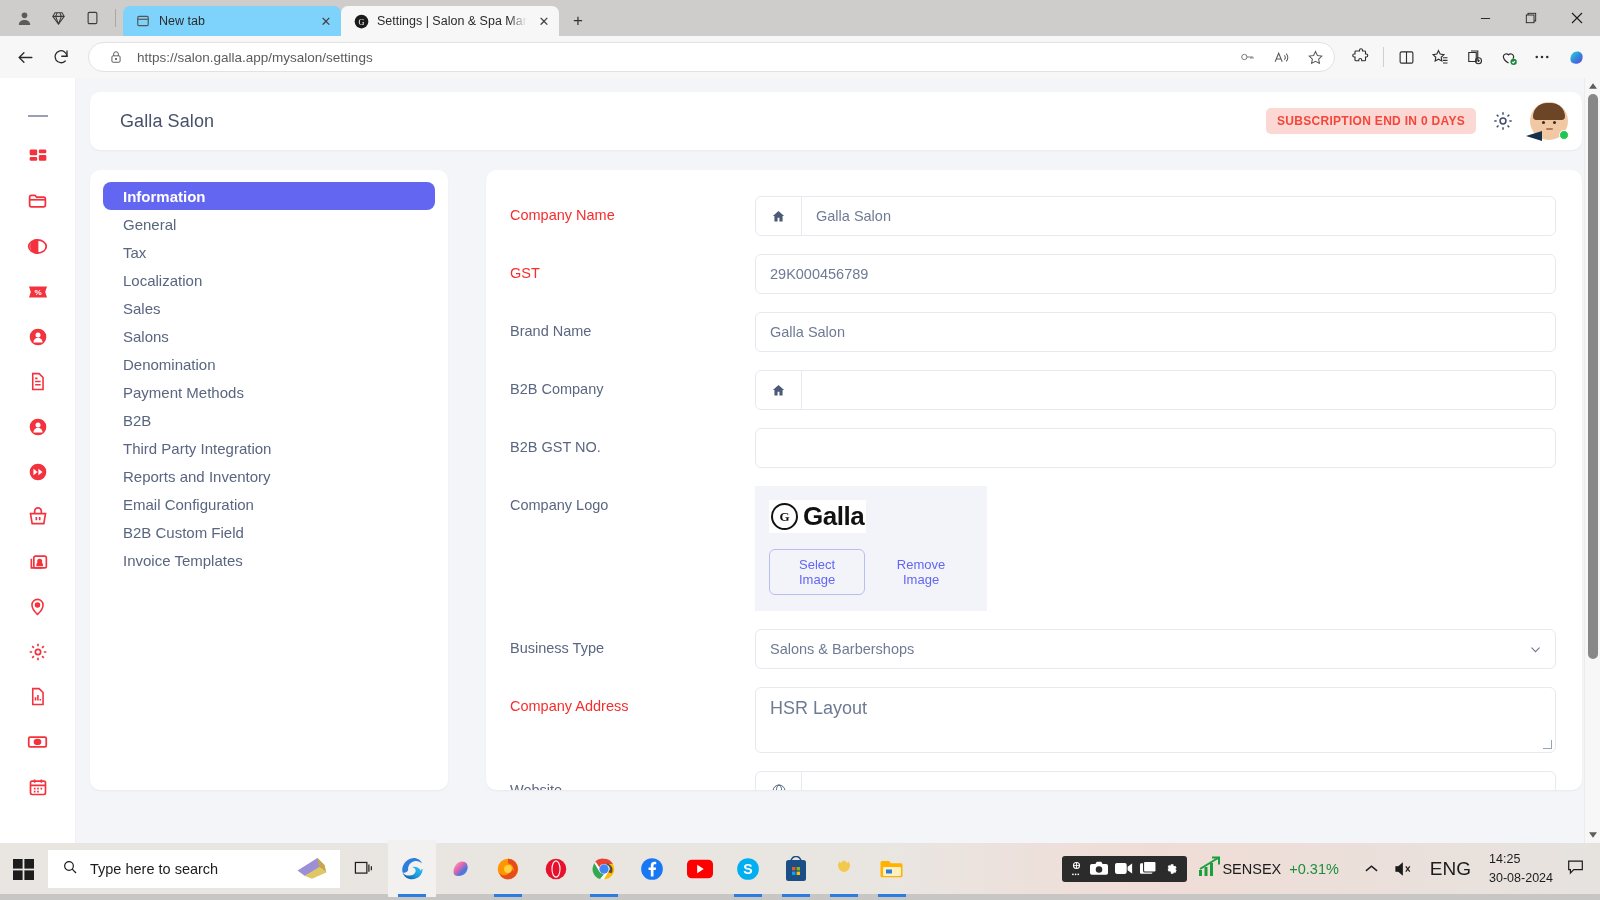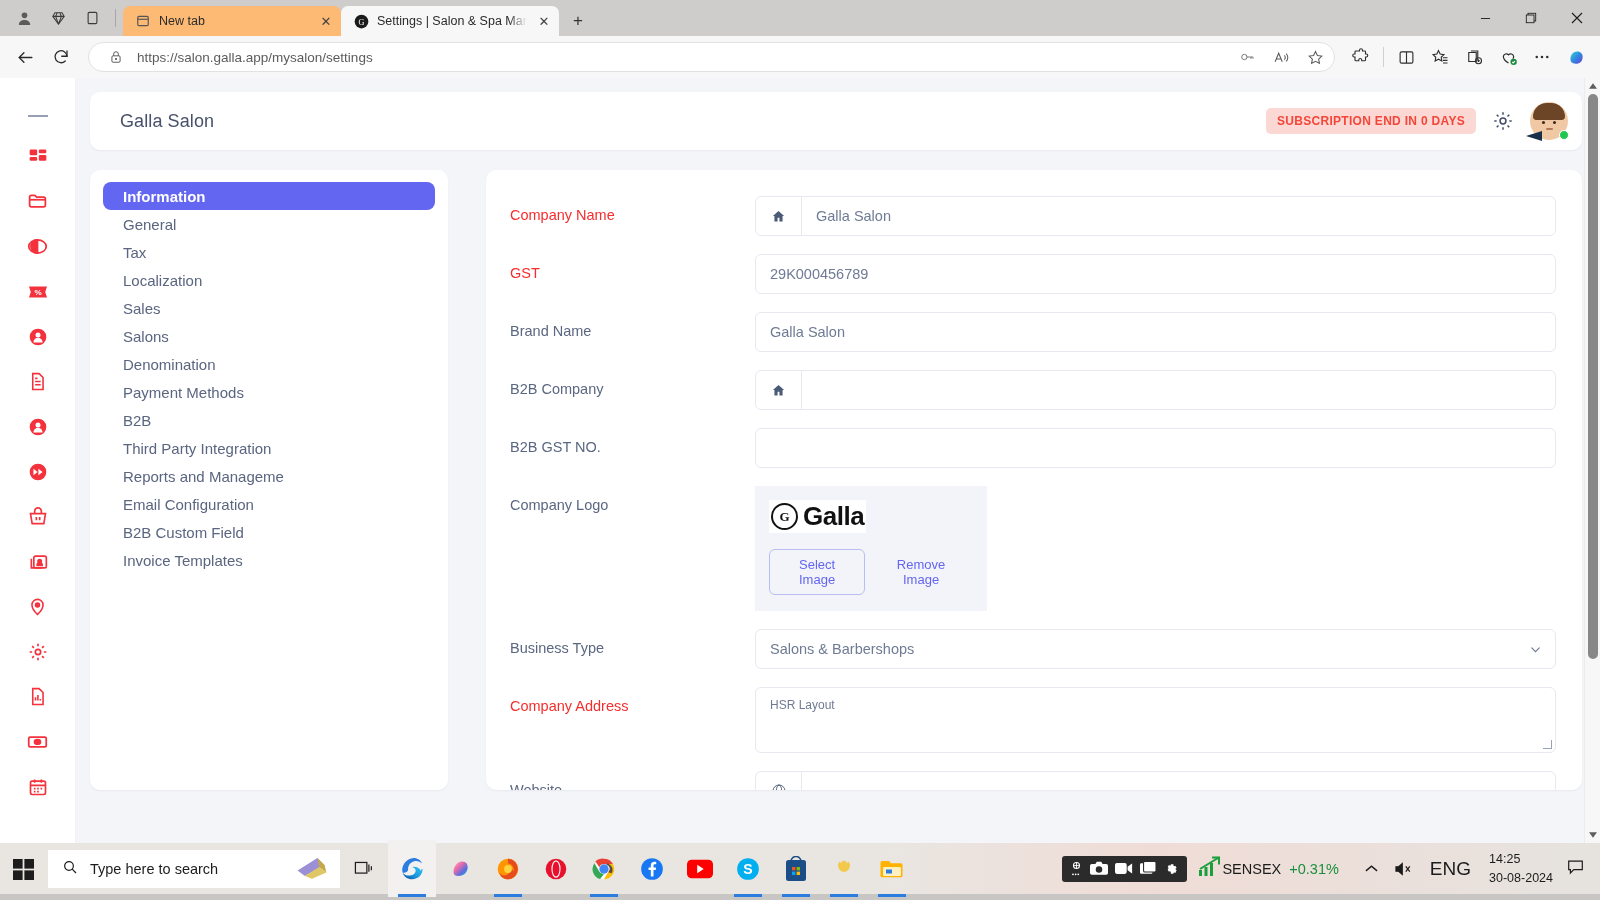--- a/index.html
+++ b/index.html
@@ -17,21 +17,21 @@
   .tb-left-icons { display: flex; align-items: center; height: 36px; padding: 0 2px 0 8px; gap: 2px; }
   .tb-icon-btn {
     width: 32px; height: 30px; display: flex; align-items: center; justify-content: center;
     border-radius: 4px; color: #3b3b3b;
   }
   .tb-sep { width: 1px; height: 18px; background: #a9a7a5; margin: 0 5px; align-self: center; }
   .tabs-row { display: flex; align-items: flex-end; height: 36px; }
   .tab {
     height: 30px; min-width: 218px; max-width: 218px; display: flex; align-items: center;
     padding: 0 6px 0 12px; border-radius: 7px 7px 0 0; font-size: 12.5px; color: #2b2b2b;
-    background: #fdba74; position: relative; gap: 8px;
+    background: #7dd3fc; position: relative; gap: 8px;
   }
   .tab.active { background: #f7f7f7; }
   .tab .favicon { width: 16px; height: 16px; flex: 0 0 16px; display:flex; align-items:center; justify-content:center; }
   .tab .tab-title {
     flex: 1; white-space: nowrap; overflow: hidden; font-size: 12.5px;
     -webkit-mask-image: linear-gradient(to right, #000 88%, transparent 100%);
     mask-image: linear-gradient(to right, #000 88%, transparent 100%);
   }
   .tab .tab-close { width: 18px; height: 18px; display: flex; align-items: center; justify-content: center; border-radius: 3px; font-size: 13px; color:#444; }
   .newtab-btn { width: 30px; height: 30px; display: flex; align-items: center; justify-content: center; font-size: 17px; color: #333; margin-left: 4px; }
@@ -111,21 +111,21 @@
     height: 40px; overflow: hidden; background: #fff;
   }
   .inp-prefix { width: 46px; flex: 0 0 46px; display: flex; align-items: center; justify-content: center;
     border-right: 1px solid #e6e9f0; color: #4a5a77; }
   .inp-field { flex: 1; display: flex; align-items: center; padding: 0 14px; font-size: 14.5px; color: #6f7b94; }
   .inp-field.empty { color: #b9c0cf; }
   .chev { width: 40px; display: flex; align-items: center; justify-content: center; color: #6c7790; }
 
   .textarea-box {
     border: 1px solid #e6e9f0; border-radius: 6px; height: 66px; padding: 10px 14px;
-    font-size: 12px; color: #6f7b94; position: relative;
+    font-size: 18px; color: #6f7b94; position: relative;
   }
   .textarea-box::after {
     content: ""; position: absolute; right: 3px; bottom: 3px; width: 8px; height: 8px;
     border-right: 1px solid #9aa3b5; border-bottom: 1px solid #9aa3b5; transform: rotate(0deg);
   }
 
   .logo-box { background: #f3f4fa; width: 232px; padding: 14px 16px 16px 14px; }
   .logo-mark { display: flex; align-items: center; gap: 5px; background: #fff; width: fit-content; padding: 1px 2px; }
   .logo-coin { width: 27px; height: 27px; border-radius: 50%; border: 2.5px solid #111; display: flex; align-items: center; justify-content: center; }
   .logo-coin span { font-size: 13px; font-weight: 700; color: #111; font-family: "Liberation Serif", serif; }
@@ -493,21 +493,21 @@
         <div class="nav-item">
             <span>Payment Methods</span>
           </div>
         <div class="nav-item">
             <span>B2B</span>
           </div>
         <div class="nav-item">
             <span>Third Party Integration</span>
           </div>
         <div class="nav-item">
-            <span>Reports and Manageme</span>
+            <span>Reports and Inventory</span>
           </div>
         <div class="nav-item">
             <span>Email Configuration</span>
           </div>
         <div class="nav-item">
             <span>B2B Custom Field</span>
           </div>
         <div class="nav-item">
             <span>Invoice Templates</span>
           </div>

